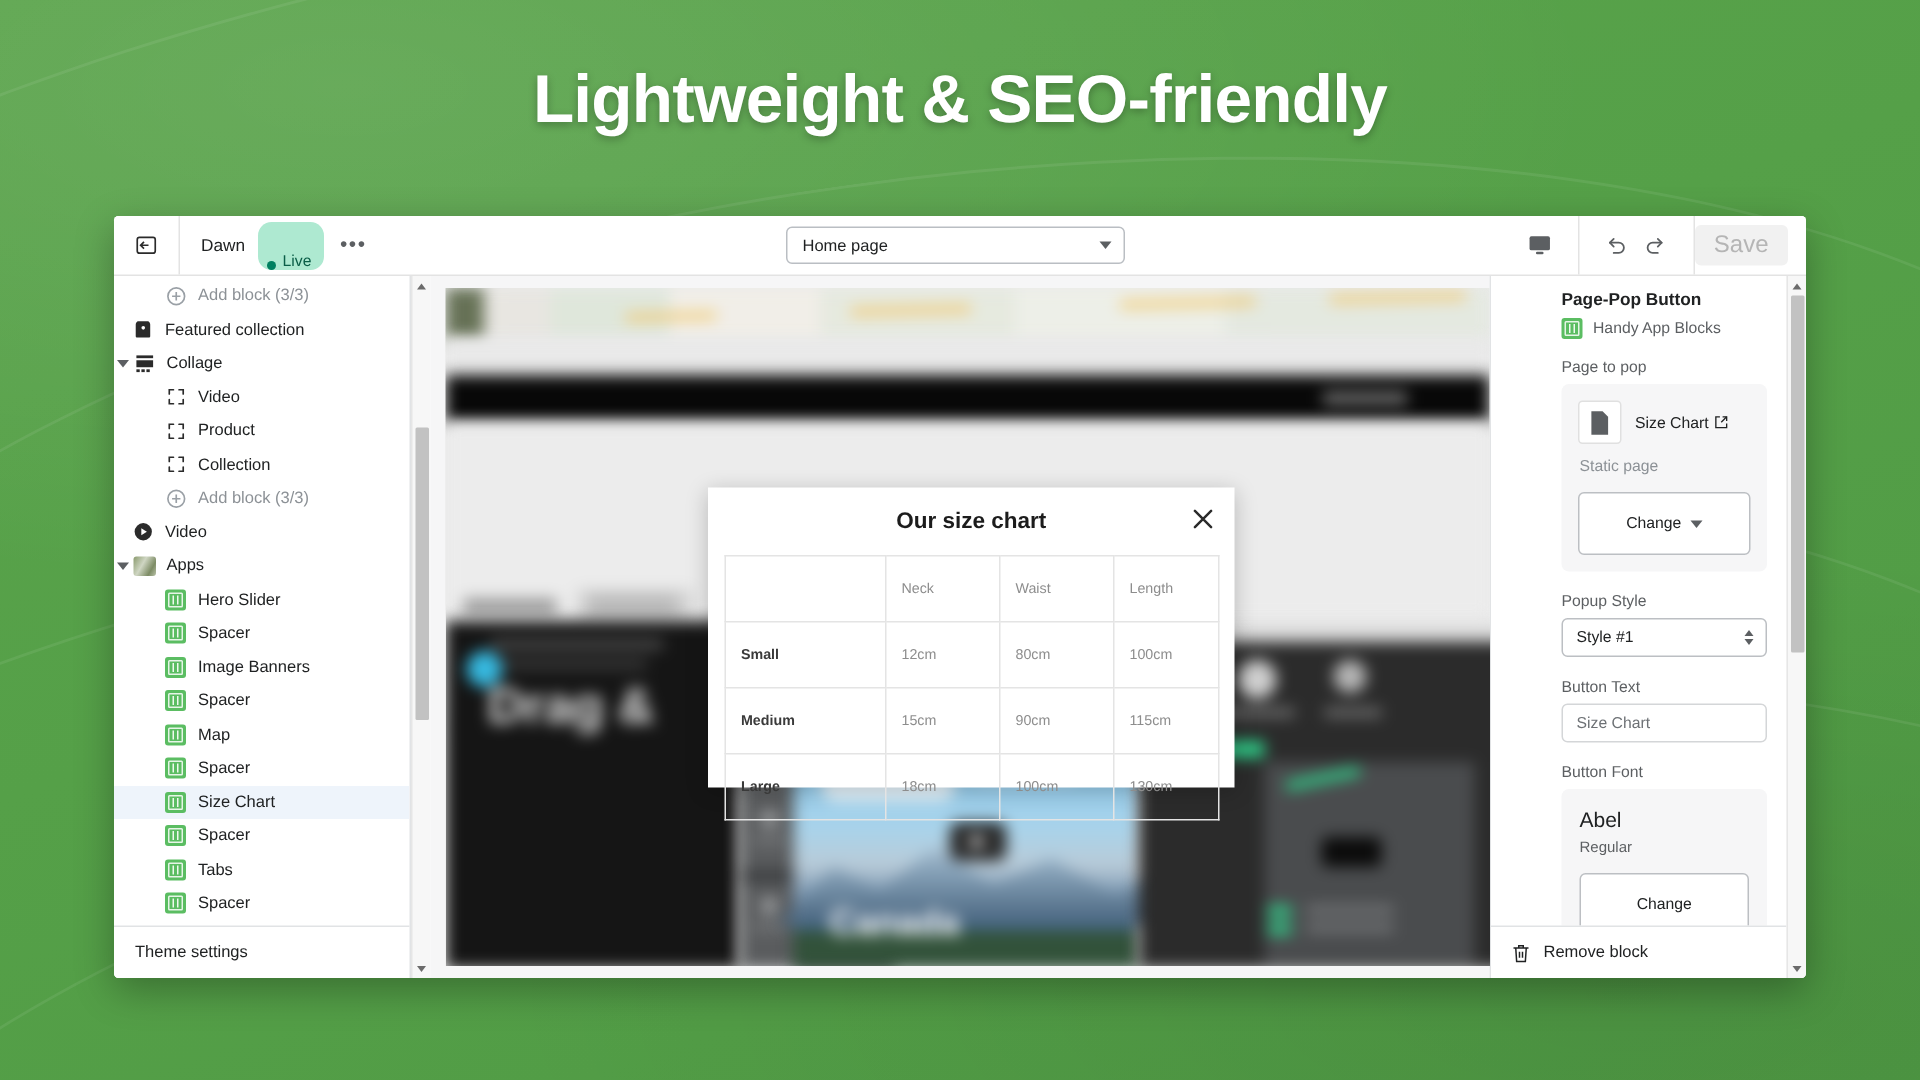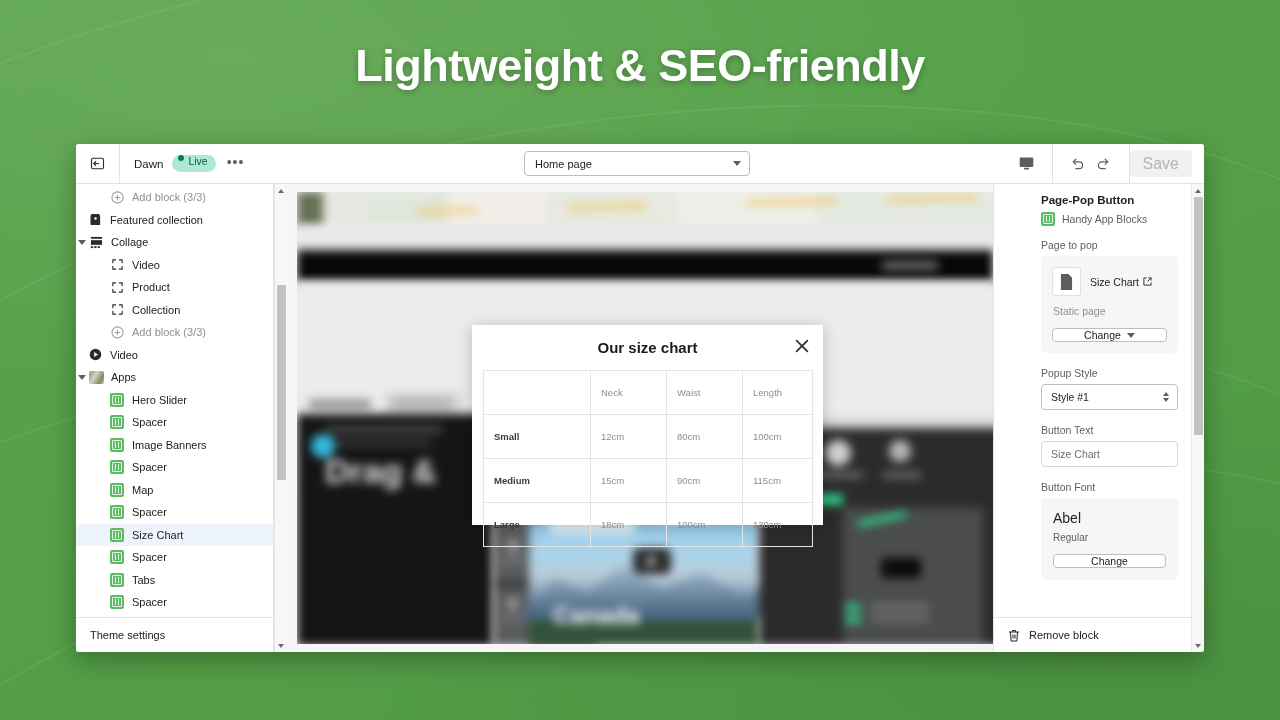--- a/index.html
+++ b/index.html
@@ -82,28 +82,28 @@
     border-right: 1px solid #e3e3e3;
   }
   .tb-exit svg { width: 15px; height: 15px; }
   #theme-name {
     margin-left: 14px;
     font-size: 11.5px;
     color: #202223;
   }
   #live-badge {
     margin-left: 9px;
-    height: 17px;
+    height: 32px;
     padding: 0 8px 0 6px;
     background: #aee9d1;
     color: #0b5e48;
     border-radius: 9px;
     font-size: 10.5px;
     display: inline-flex;
-    align-items: flex-start;
+    align-items: flex-end;
     gap: 4px;
   }
   #live-badge .dot {
     width: 6px; height: 6px; border-radius: 50%;
     background: #008060; display: inline-block;
   }
   #more-btn {
     margin-left: 11px;
     font-size: 14px;
     color: #5c5f62;
@@ -516,21 +516,21 @@
     display: flex; align-items: center; gap: 4px;
   }
   #page-card .pname svg { width: 9px; height: 9px; }
   #page-card .static {
     font-size: 10.5px;
     color: #8c9196;
     margin: 9px 0 11px 1px;
   }
   .rp-btn {
     width: 100%;
-    height: 14px;
+    height: 42px;
     background: #ffffff;
     border: 1px solid #bcbfc3;
     border-radius: 4px;
     font-size: 10.5px;
     color: #202223;
     font-family: "Liberation Sans", sans-serif;
     display: flex; align-items: center; justify-content: center; gap: 6px;
   }
   .rp-btn .caret {
     width: 0; height: 0;

